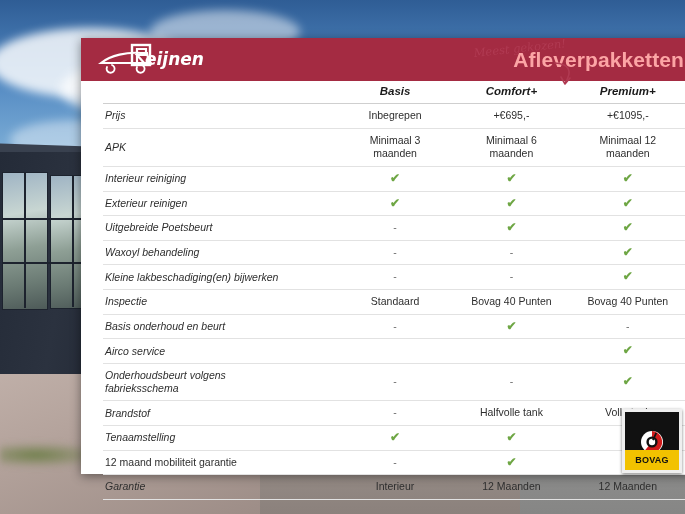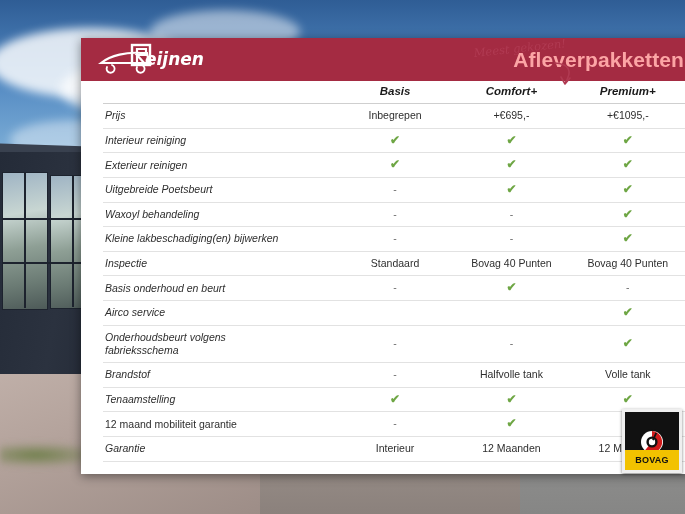--- a/index.html
+++ b/index.html
@@ -242,20 +242,26 @@
           <td class="rowlabel"></td>
           <td class="colhead col1">Basis</td>
           <td class="colhead col2">Comfort+</td>
           <td class="colhead col3">Premium+</td>
         </tr>
       <tr class="datarow">
             <td class="rowlabel">Prijs</td>
             <td class="cell col1">Inbegrepen</td>
             <td class="cell col2">+€695,-</td>
             <td class="cell col3">+€1095,-</td>
+          </tr>
+          <tr class="datarow">
+            <td class="rowlabel">APK</td>
+            <td class="cell col1">Minimaal 3<br>maanden</td>
+            <td class="cell col2">Minimaal 6<br>maanden</td>
+            <td class="cell col3">Minimaal 12<br>maanden</td>
           </tr>
           <tr class="datarow">
             <td class="rowlabel">Interieur reiniging</td>
             <td class="cell col1"><span class="check" style="color: rgb(110, 166, 68);">✔</span></td>
             <td class="cell col2"><span class="check" style="color: rgb(110, 166, 68);">✔</span></td>
             <td class="cell col3"><span class="check" style="color: rgb(110, 166, 68);">✔</span></td>
           </tr>
           <tr class="datarow">
             <td class="rowlabel">Exterieur reinigen</td>
             <td class="cell col1"><span class="check" style="color: rgb(110, 166, 68);">✔</span></td>

